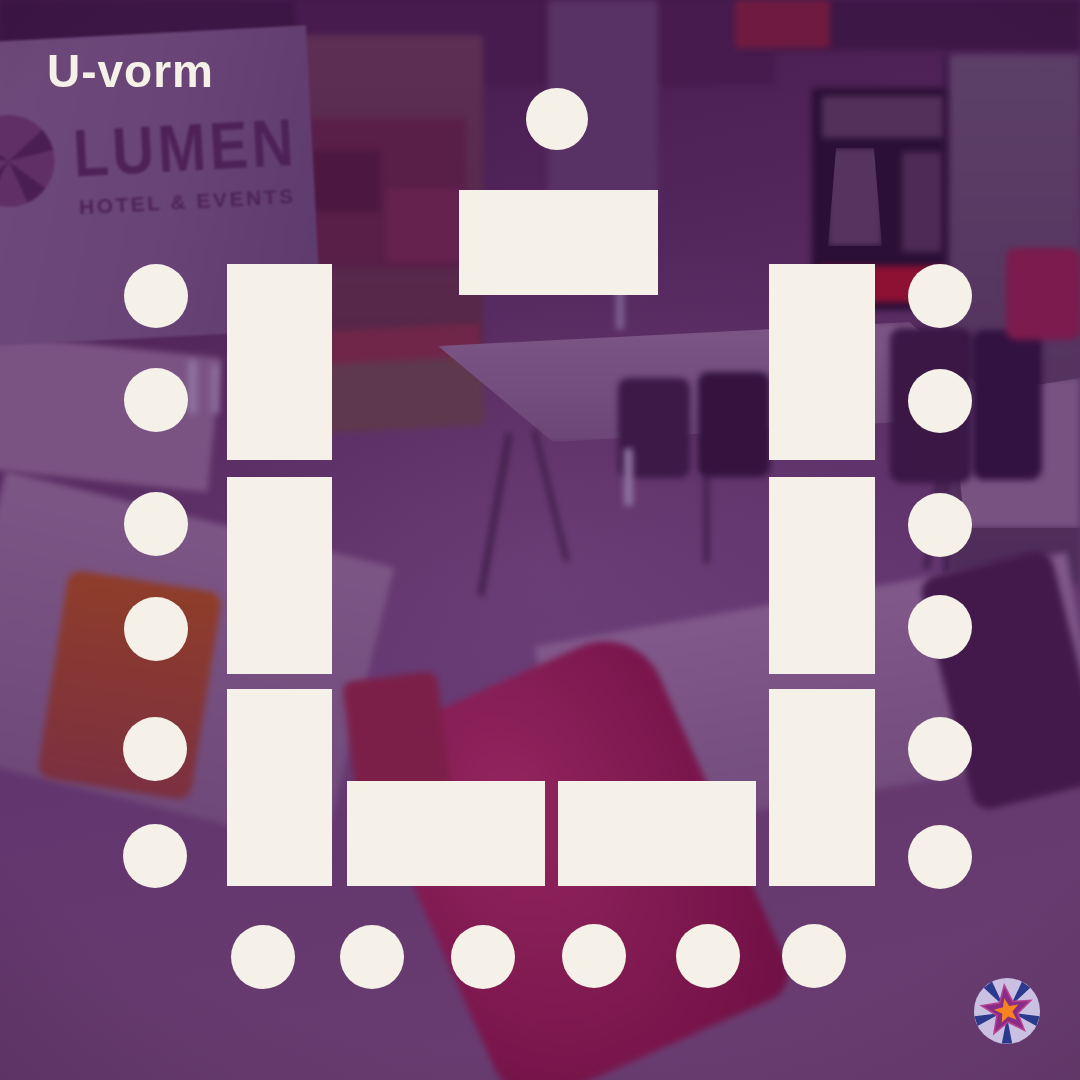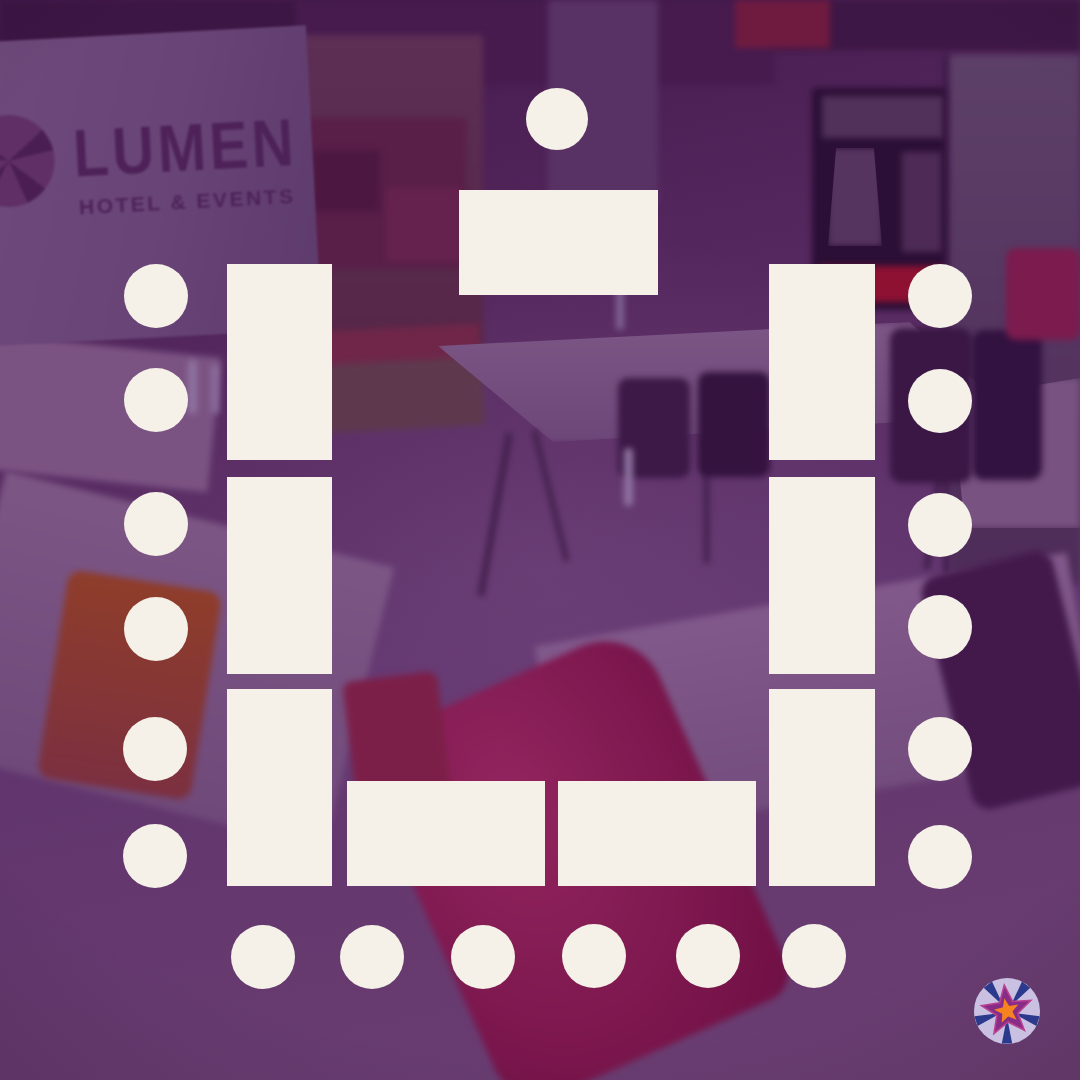--- a/index.html
+++ b/index.html
@@ -97,20 +97,21 @@
     <div class="pel" style="left:616px;top:284px;width:8px;height:46px;background:#7f6193;border-radius:4px;"></div>
     <div class="pel" style="left:624px;top:448px;width:9px;height:58px;background:#8f72a0;border-radius:4px;"></div>
 
     <div class="screen">
       <div class="screen-star"></div>
       <div class="screen-word">LUMEN</div>
       <div class="screen-tag">HOTEL &amp; EVENTS</div>
     </div>
   </div>
 
+  <div class="title">U-vorm</div>
 
   <div id="diagram">
       <div class="tbl" style="left: 459px; top: 190px; width: 199px; height: 105px;"></div>
       <div class="tbl" style="left: 227px; top: 264px; width: 105px; height: 196px;"></div>
       <div class="tbl" style="left: 227px; top: 477px; width: 105px; height: 197px;"></div>
       <div class="tbl" style="left: 227px; top: 689px; width: 105px; height: 197px;"></div>
       <div class="tbl" style="left: 769px; top: 264px; width: 106px; height: 196px;"></div>
       <div class="tbl" style="left: 769px; top: 477px; width: 106px; height: 197px;"></div>
       <div class="tbl" style="left: 769px; top: 689px; width: 106px; height: 197px;"></div>
       <div class="tbl" style="left: 347px; top: 781px; width: 198px; height: 105px;"></div>

